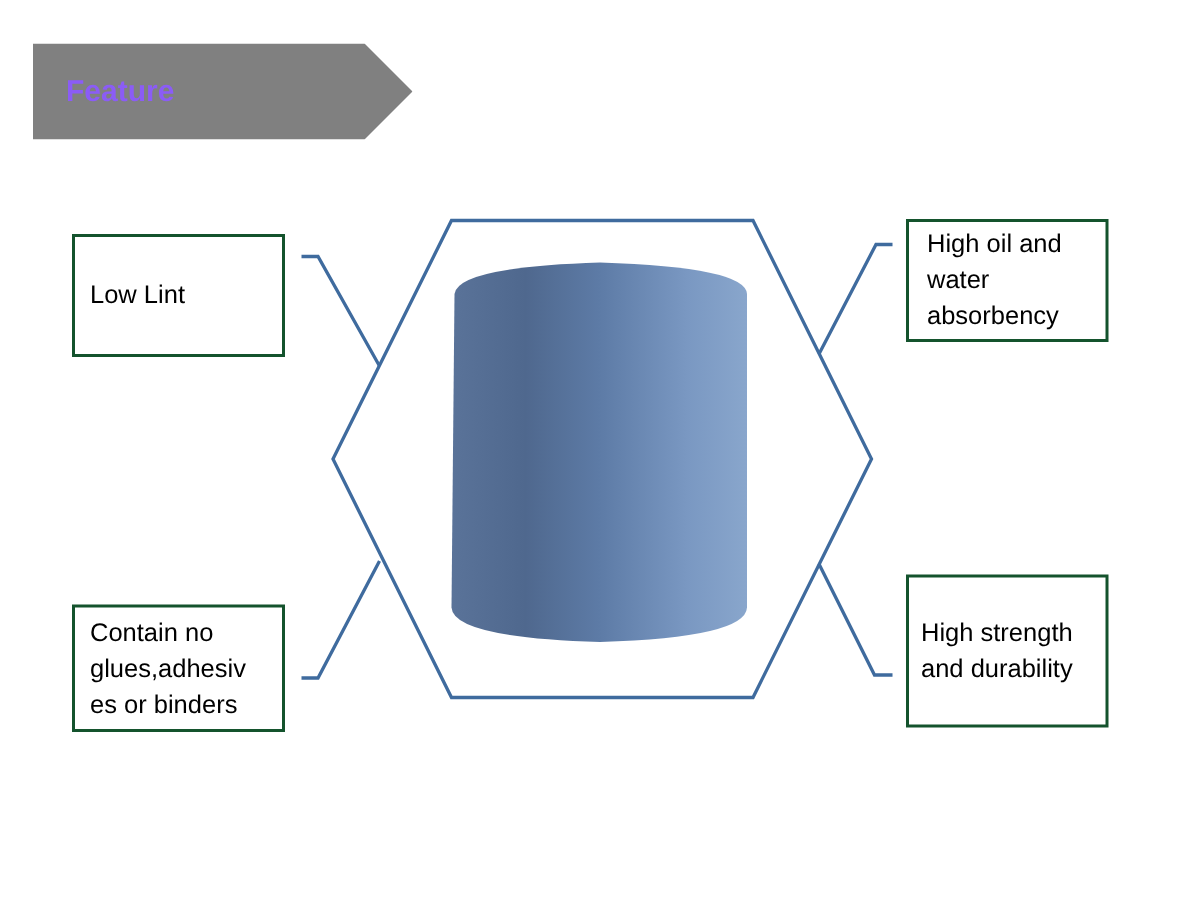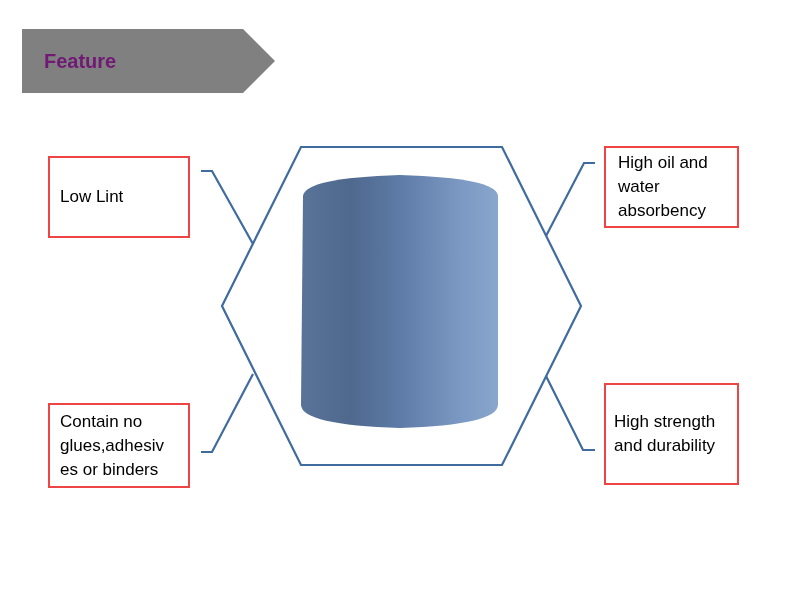--- a/index.html
+++ b/index.html
@@ -24,31 +24,31 @@
     .banner svg {
       position: absolute;
       left: 0; top: 0;
     }
     .banner-title {
       position: absolute;
       left: 22px;
       top: 20px;
       font-size: 20px;
       font-weight: bold;
-      color: #701a75;
+      color: #8b5cf6;
       letter-spacing: 0px;
       line-height: 24px;
     }
     .diagram-svg {
       position: absolute;
       left: 0; top: 0;
     }
     .feature-box {
       position: absolute;
-      border: 2px solid #ef4444;
+      border: 2px solid #14532d;
       background: #ffffff;
       box-sizing: border-box;
       display: flex;
       align-items: center;
       font-size: 17px;
       line-height: 24px;
       color: #000000;
     }
     .feature-box span {
       display: block;

